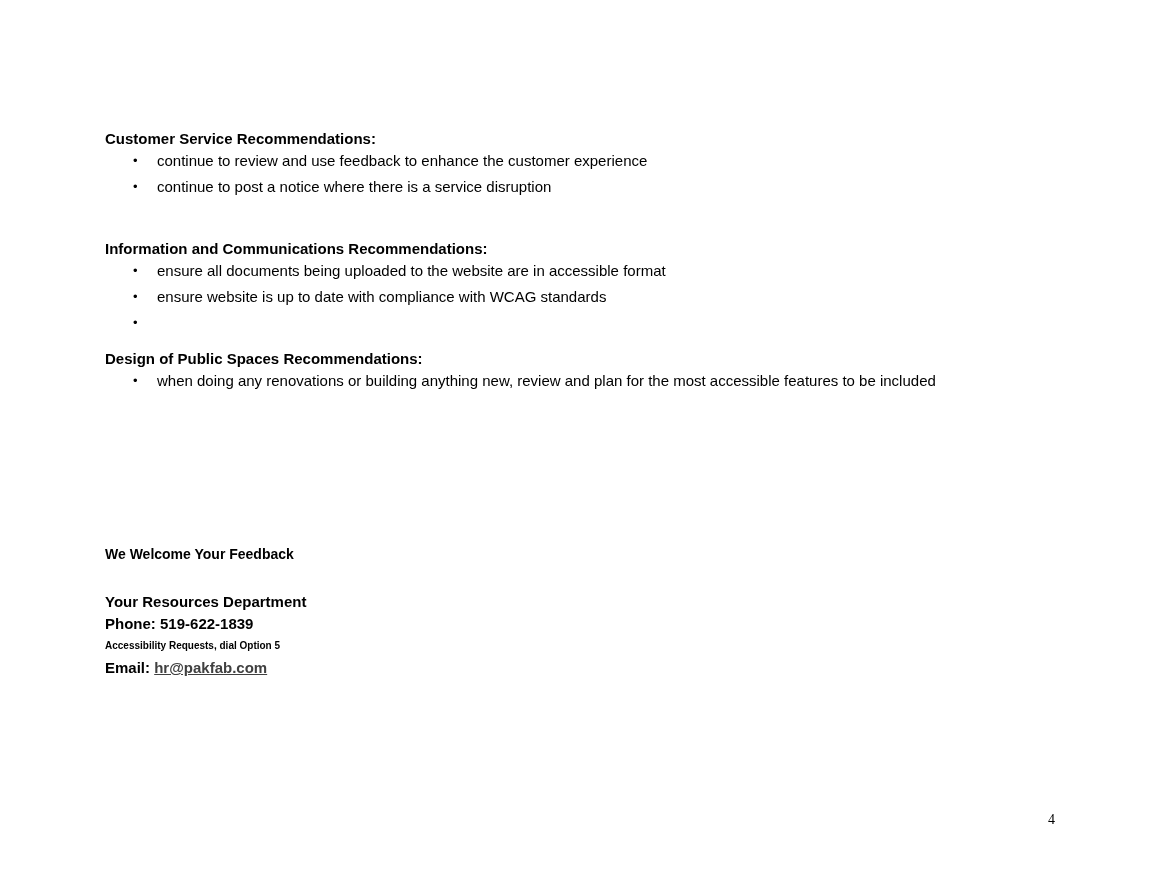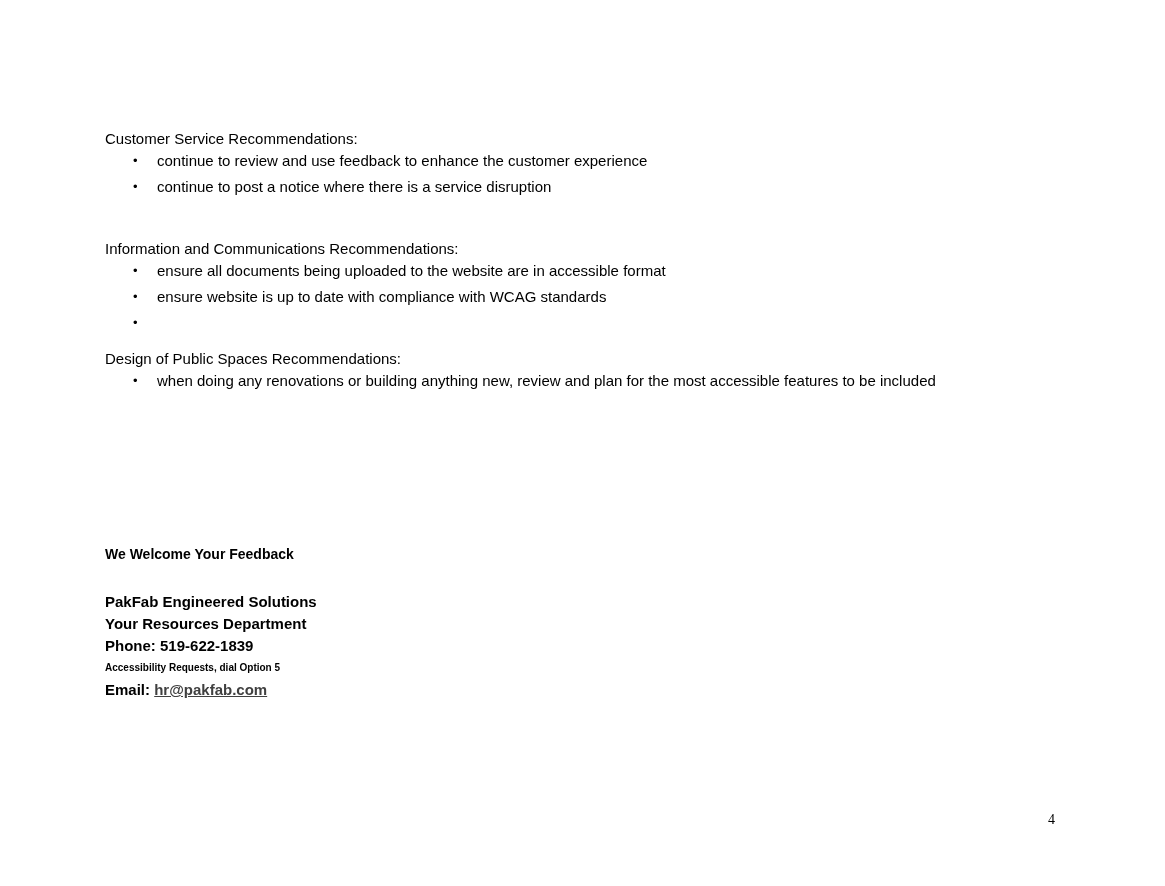--- a/index.html
+++ b/index.html
@@ -18,21 +18,21 @@
   }
   .content {
     position: absolute;
     top: 130px;
     left: 105px;
     right: 60px;
   }
   .section { margin-bottom: 40px; }
   .section-heading {
     font-size: 15px;
-    font-weight: normal;
+    font-weight: bold;
     line-height: 18px;
     margin: 0;
   }
   .bullet-list {
     list-style: none;
     margin: 0;
     padding: 0;
   }
   .bullet-list li {
     position: relative;
@@ -119,21 +119,20 @@
       <li>
         <span class="bullet-glyph">•</span>
         <span>when doing any renovations or building anything new, review and plan for the most accessible features to be included</span>
       </li>
     </ul>
   </div>
 
   <div class="feedback-block">
     <h1 class="feedback-title">We Welcome Your Feedback</h1>
 
-    <div class="contact-line">PakFab Engineered Solutions</div>
 
     <div class="contact-line">Your Resources Department</div>
 
     <div class="contact-line">
       <span>Phone:</span>
       <span class="regular">519-622-1839</span>
     </div>
 
     <div class="contact-line small">Accessibility Requests, dial Option 5</div>
 

